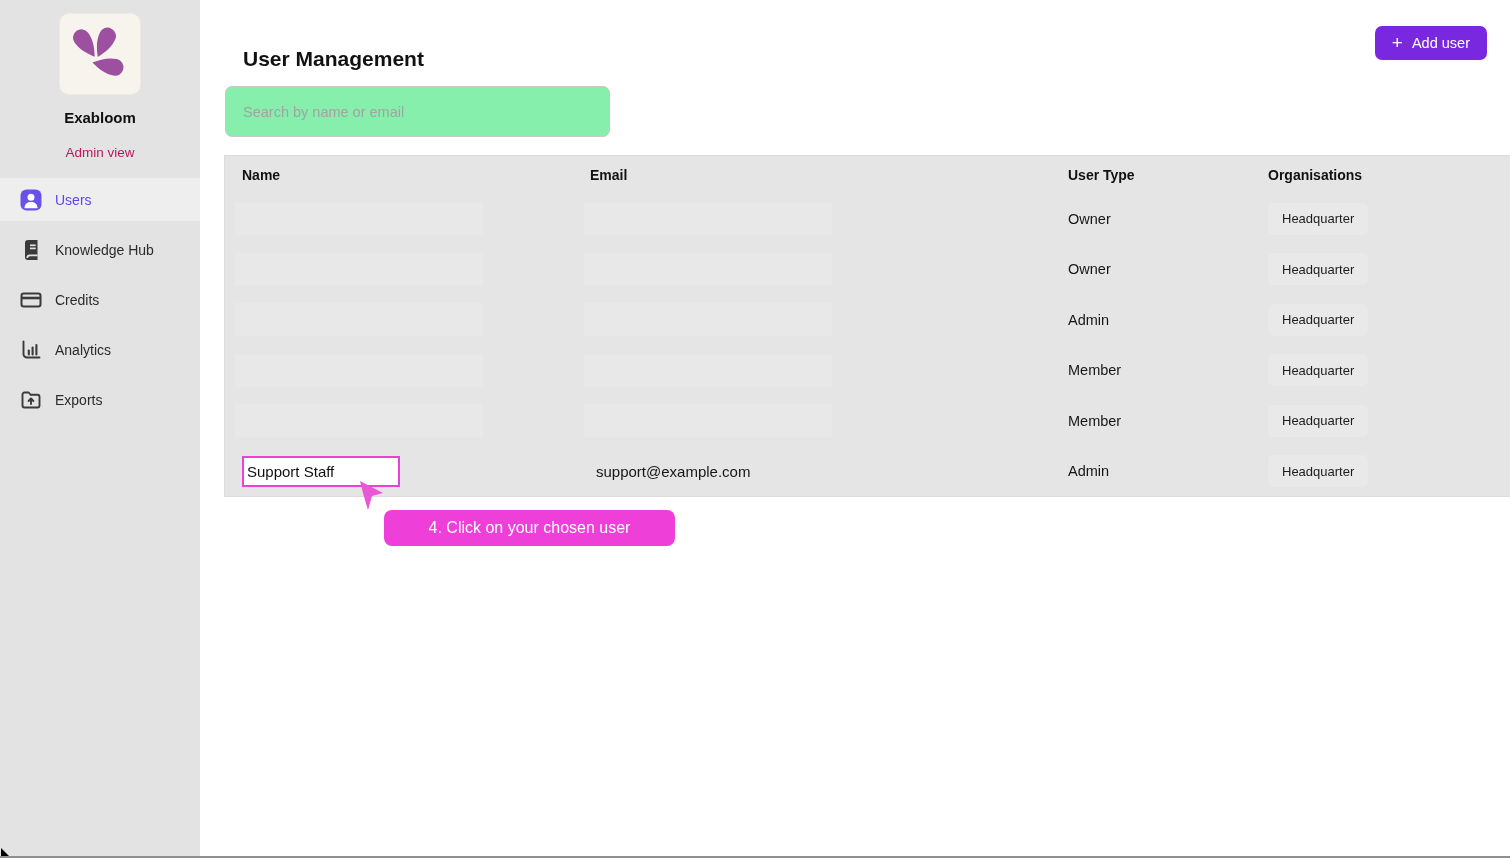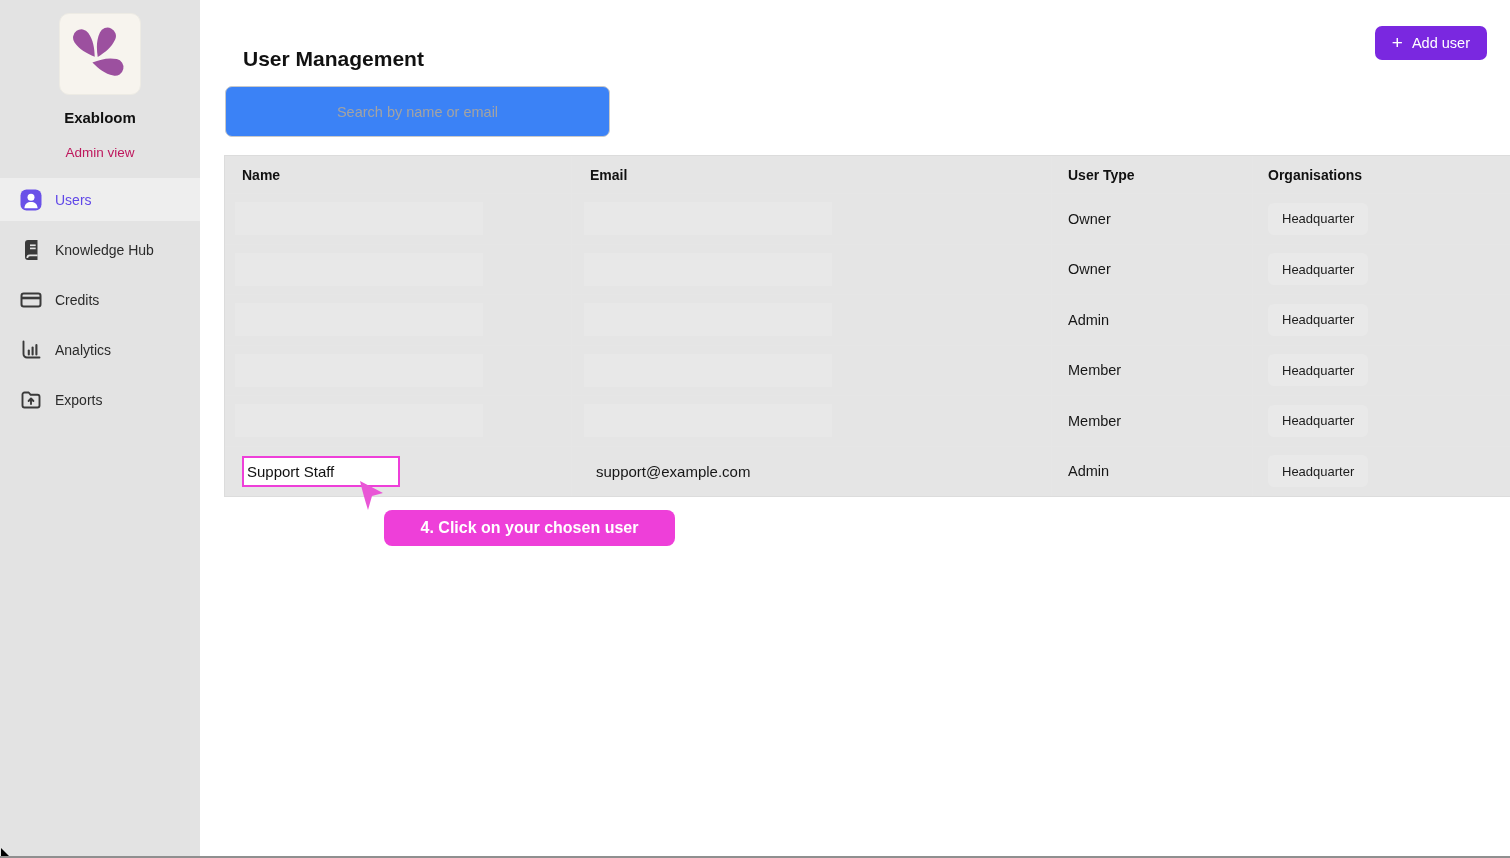--- a/index.html
+++ b/index.html
@@ -33,21 +33,21 @@
   .add-user {
     position: absolute; top: 26px; right: 23px; height: 34px; padding: 0 17px;
     background: #7a28e0; color: #fff; border: none; border-radius: 7px;
     font-family: inherit; font-size: 14.5px; font-weight: 500;
     display: flex; align-items: center; gap: 9px; cursor: pointer;
   }
   .add-user .plus { font-size: 19px; font-weight: 400; line-height: 1; margin-top: -2px; }
   .search {
     position: absolute; left: 25px; top: 86px; width: 385px; height: 51px;
     border: 1px solid #c9c9c9; border-radius: 7px; padding: 0 17px;
-    font-family: inherit; font-size: 14.5px; color: #333; outline: none; background: #3b82f6; text-align: center;
+    font-family: inherit; font-size: 14.5px; color: #333; outline: none; background: #86efac;
   }
   .search::placeholder { color: #a3a3a3; }
 
   
   .table { position: absolute; left: 24px; top: 155px; width: 1287px; border: 1px solid #dcdcdc; background: #e5e5e5; }
   .trow { display: grid; grid-template-columns: 347px 480px 201px 1fr; border-bottom: 1px solid #e6e6e6; }
   .trow:last-child { border-bottom: none; }
   .cell { display: flex; align-items: center; }
   .c1, .c2, .c3 { border-right: 1px solid #e6e6e6; }
   .th .cell { height: 37px; font-weight: 700; font-size: 14px; color: #111; }
@@ -65,21 +65,21 @@
     margin-left: 17px; width: 158px; height: 31px; border: 2px solid #ee3fd9;
     display: flex; align-items: center; padding-left: 3px; font-size: 15px; color: #111; background: #fff;
   }
   .email-text { margin-left: 24px; font-size: 15px; color: #161616; }
 
   
   .pointer-arrow { position: absolute; left: 158px; top: 481px; }
   .callout {
     position: absolute; left: 184px; top: 510px; width: 291px; height: 36px;
     background: #ee3fd9; border-radius: 8px; display: flex; align-items: center; justify-content: center;
-    color: #fff; font-size: 16px; font-weight: bold;
+    color: #fff; font-size: 16px;
   }
 
   
   .bottom-edge { position: absolute; left: 0; right: 0; bottom: 0; height: 2px; background: #8f8f8f; }
   .corner-mark { position: absolute; left: 1px; bottom: 2px; width: 0; height: 0; border-left: 8px solid #000; border-top: 8px solid transparent; }
 </style>
 </head>
 <body>
 
 <div class="app">

